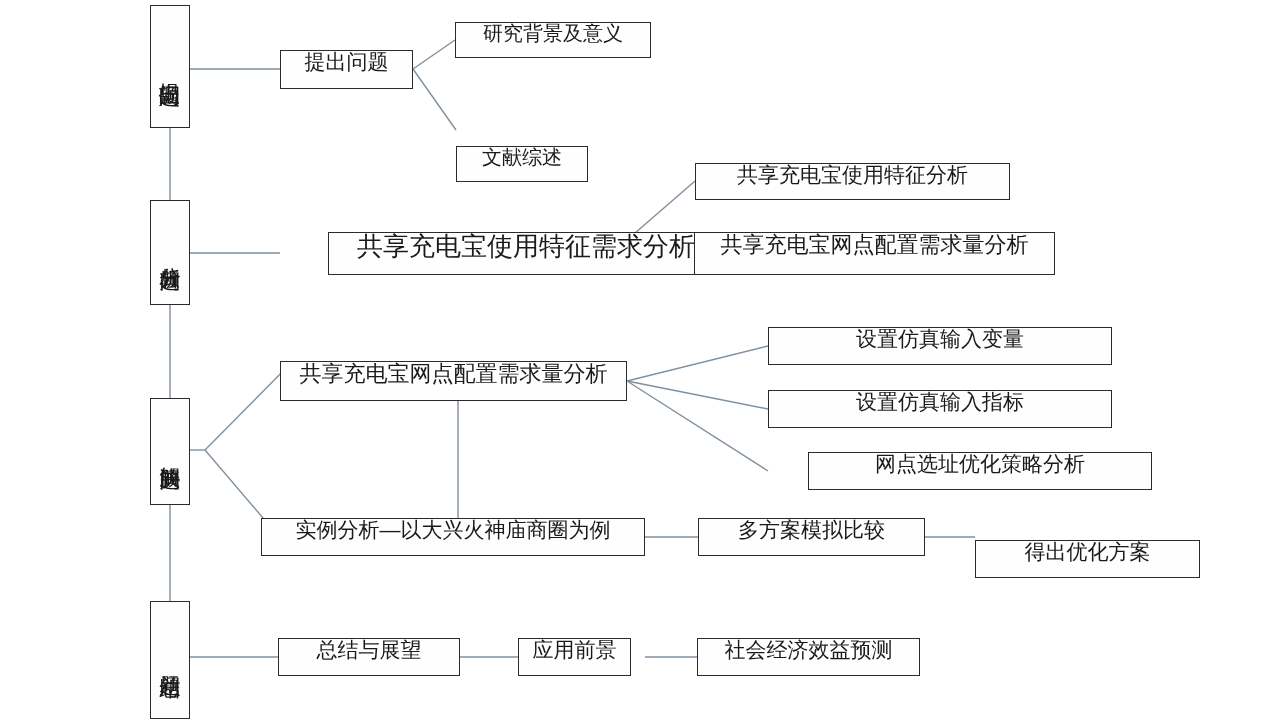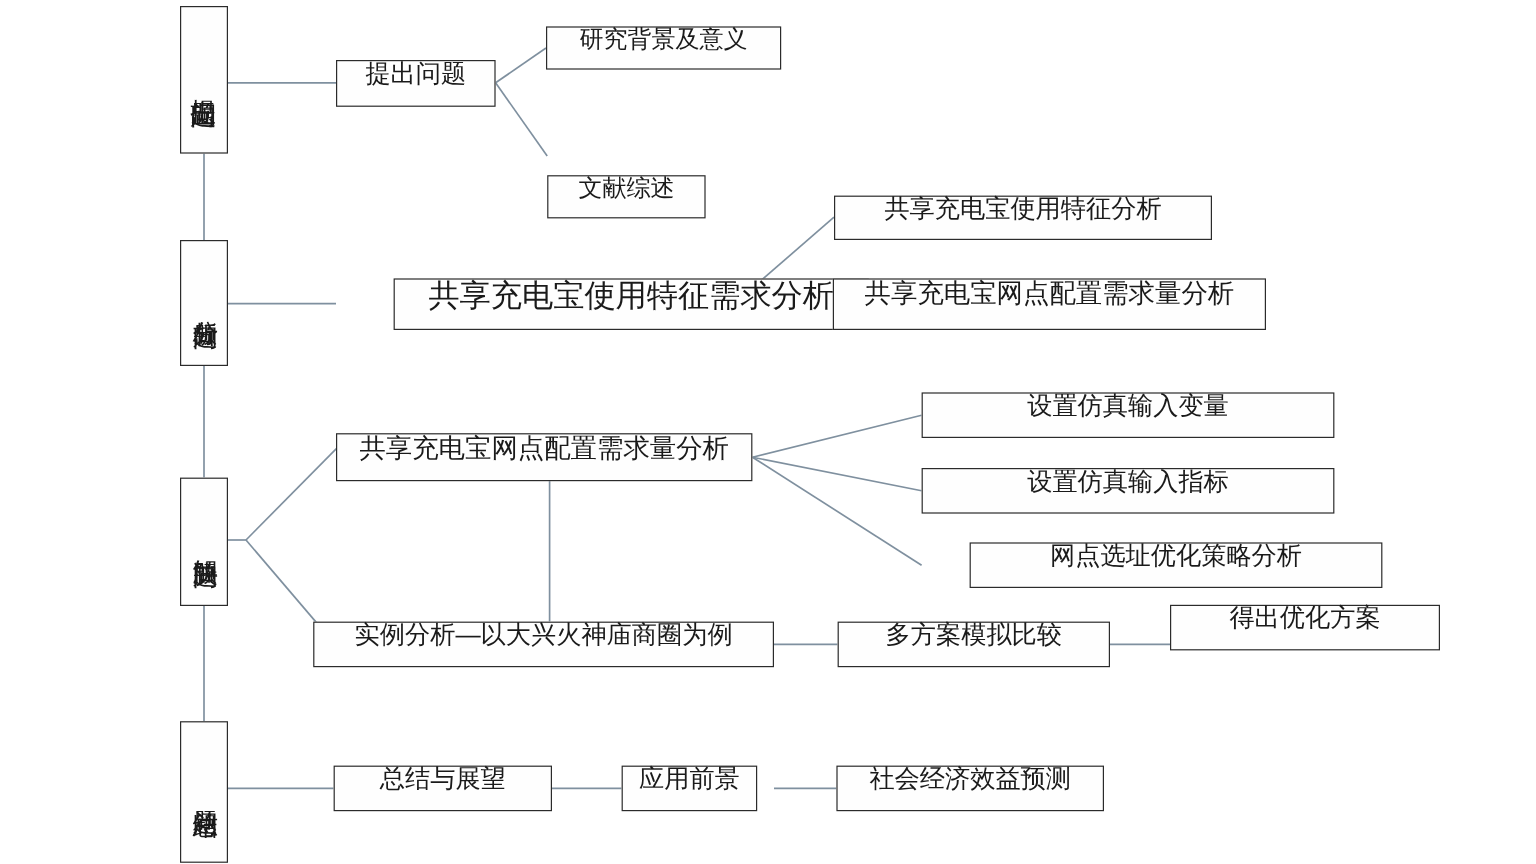--- a/index.html
+++ b/index.html
@@ -147,21 +147,21 @@
   </div>
 
   <div class="node" style="left:261px; top:518px; width:384px; height:38px; font-size:21px;">
     <span class="label">实例分析—以大兴火神庙商圈为例</span>
   </div>
 
   <div class="node" style="left:698px; top:518px; width:227px; height:38px; font-size:21px;">
     <span class="label">多方案模拟比较</span>
   </div>
 
-  <div class="node" style="left:975px; top:504px; width:225px; height:38px; font-size:21px;">
+  <div class="node" style="left:975px; top:540px; width:225px; height:38px; font-size:21px;">
     <span class="label">得出优化方案</span>
   </div>
 
   <div class="node" style="left:278px; top:638px; width:182px; height:38px; font-size:21px;">
     <span class="label">总结与展望</span>
   </div>
 
   <div class="node" style="left:518px; top:638px; width:113px; height:38px; font-size:21px;">
     <span class="label">应用前景</span>
   </div>

